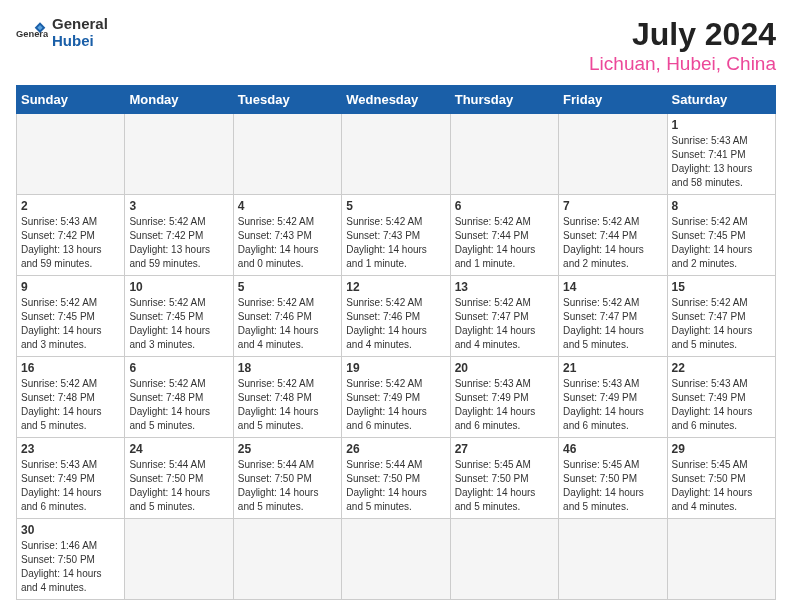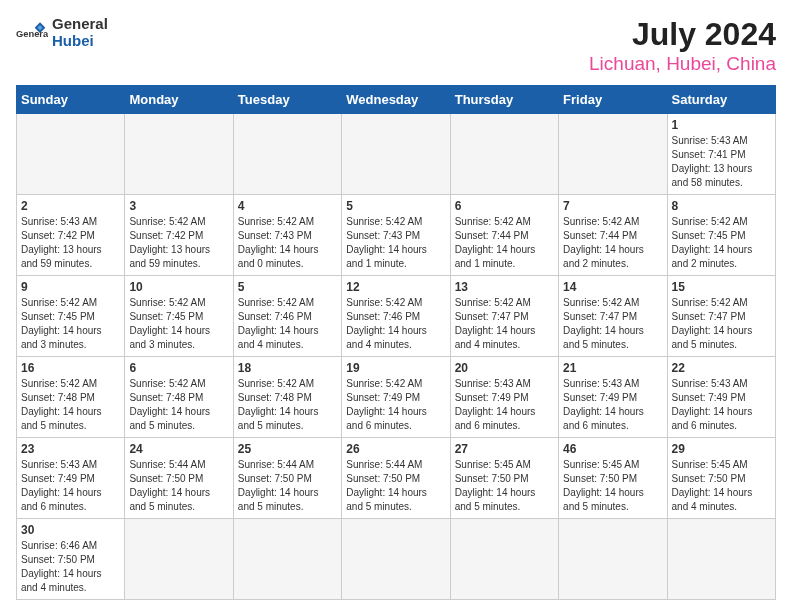--- a/index.html
+++ b/index.html
@@ -327,21 +327,21 @@
           <span class="day-number">29</span>
           <div class="cell-info" style="white-space: pre-line;">Sunrise: 5:45 AM
 Sunset: 7:50 PM
 Daylight: 14 hours
 and 4 minutes.</div>
         </td>
       </tr>
       <tr>
         <td>
           <span class="day-number">30</span>
-          <div class="cell-info" style="white-space: pre-line;">Sunrise: 6:46 AM
+          <div class="cell-info" style="white-space: pre-line;">Sunrise: 1:46 AM
 Sunset: 7:50 PM
 Daylight: 14 hours
 and 4 minutes.</div>
         </td>
         <td class="empty last-row"></td>
         <td class="empty last-row"></td>
         <td class="empty last-row"></td>
         <td class="empty last-row"></td>
         <td class="empty last-row"></td>
         <td class="empty last-row"></td>

